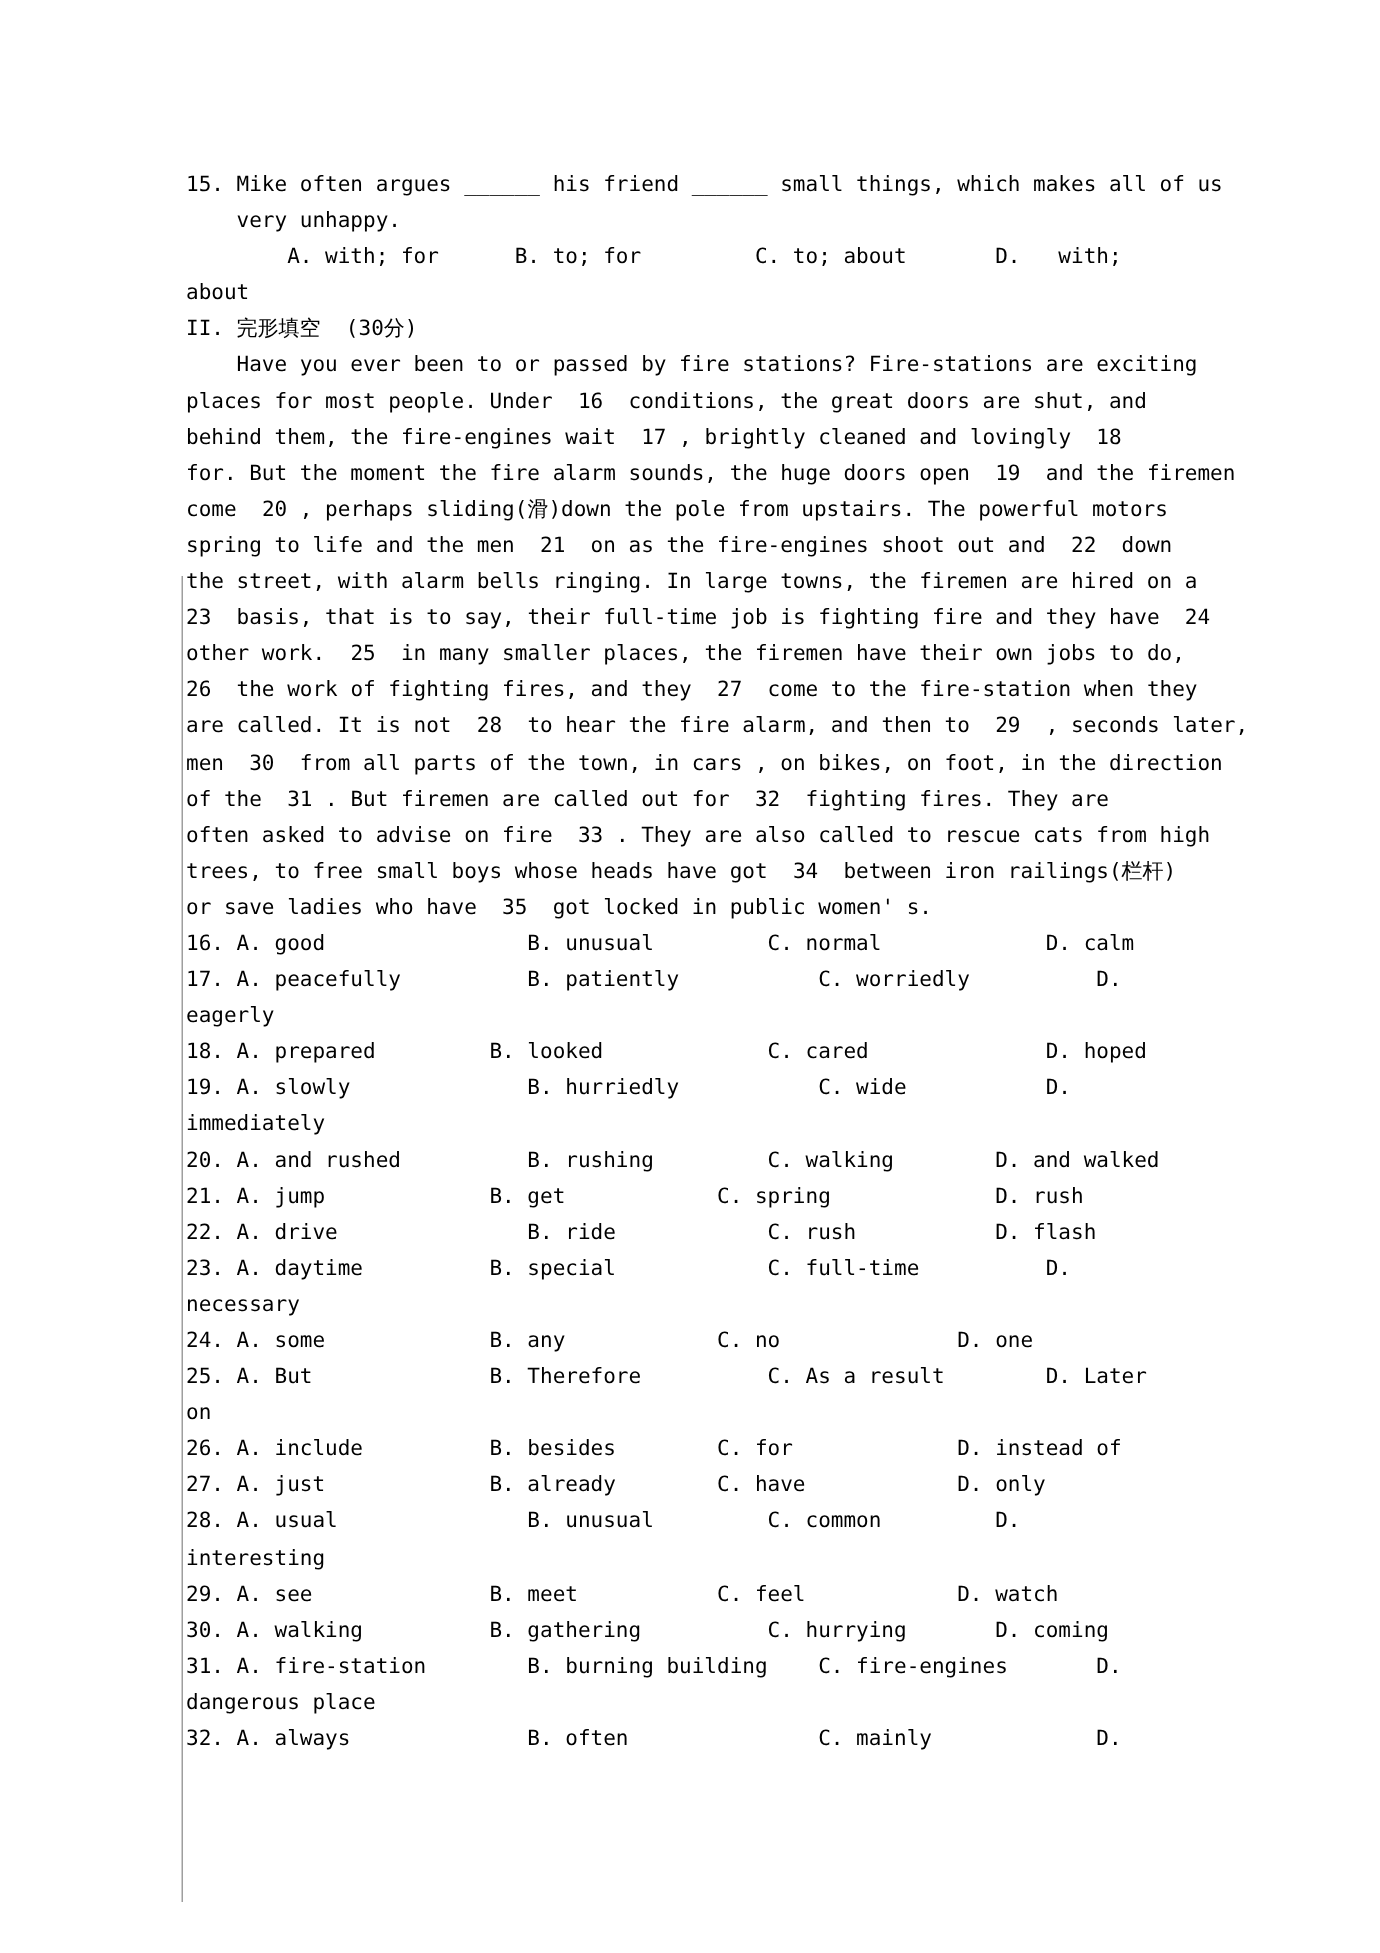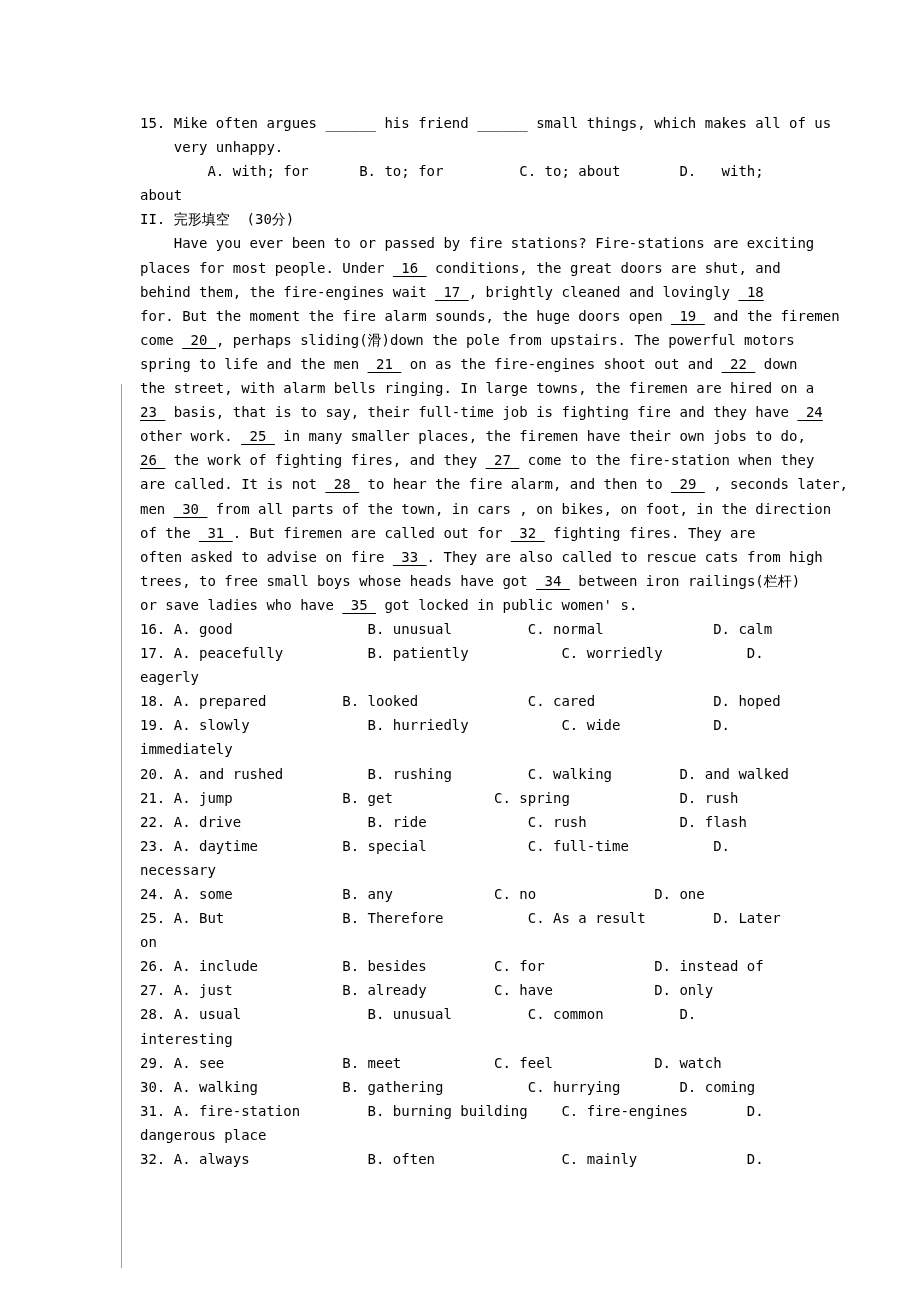--- a/index.html
+++ b/index.html
@@ -15,32 +15,31 @@
     font-family: "DejaVu Sans Mono", "Liberation Mono", monospace;
   }
   .page {
     position: absolute;
     inset: 0;
     background: #ffffff;
   }
   .doc {
     position: absolute;
     top: 111px;
-    left: 140px;
+    left: 124px;
     right: 30px;
     font-size: 14px;
     line-height: 24.1px;
     color: #000000;
     white-space: pre;
   }
   .doc div {
     white-space: pre;
   }
   .blank {
-    text-decoration: underline;
     text-underline-offset: 3px;
   }
   .margin-line {
     position: absolute;
     left: 121px;
     top: 384px;
     width: 1px;
     height: 884px;
     background: #9e9e9e;
   }

